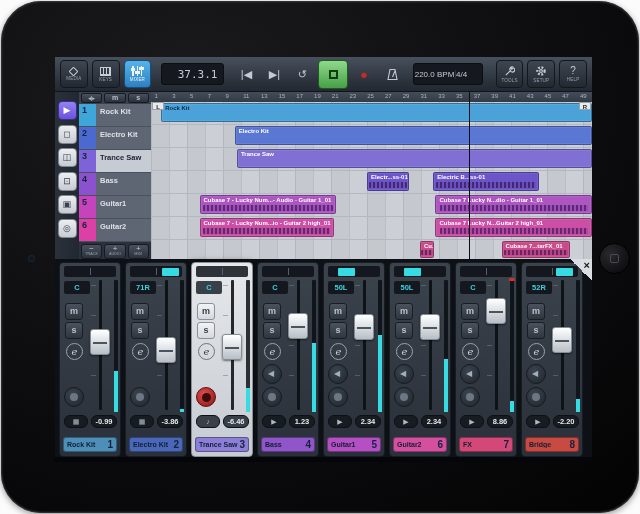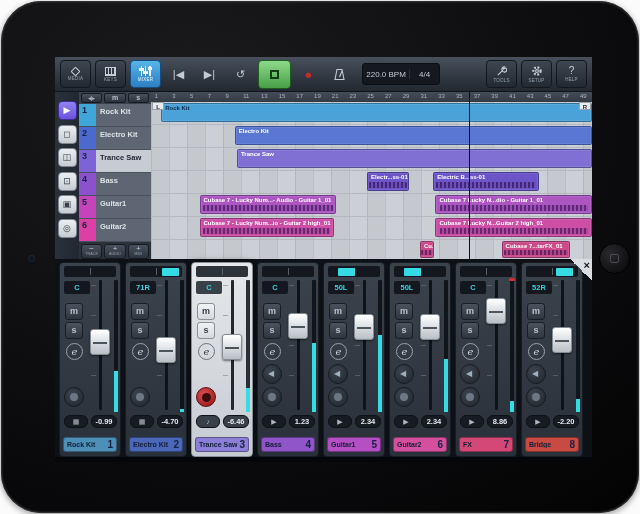--- a/index.html
+++ b/index.html
@@ -31,21 +31,21 @@
     display:flex; align-items:center; }
   .pos-disp { width:70px; justify-content:flex-end; padding-right:6px; font-family:"DejaVu Sans Mono", monospace; font-size:11px; margin:0 6px; }
   .tr-btn { width:27px; height:28px; border:none; background:transparent; color:#c3cad3; font-size:11px;
     display:flex; align-items:center; justify-content:center; }
   .stop-btn { width:33px; height:29px; border-radius:4px; background:linear-gradient(#8fd98b,#47a047);
     border:1px solid #1e5c1e; display:flex; align-items:center; justify-content:center; }
   .stop-sq { width:9px; height:9px; border:2px solid #123d12; }
   .rec-gly { color:#c42a26; font-size:13px; }
   .bpm-disp { width:78px; margin:0 5px; font-size:8px; }
   .bpm-disp .seg1 { flex:1.6; text-align:center; border-right:1px solid #2c333d; }
-  .bpm-disp .seg2 { flex:1; text-align:center; }
+  .bpm-disp .seg2 { flex:1; text-align:left; }
   .keys-ico { width:11px; height:9px; border:1px solid #c6cdd6; border-bottom-width:2px;
     background:repeating-linear-gradient(90deg, transparent 0 2px, #c6cdd6 2px 3px); }
   .mixer-ico { width:12px; height:10px; display:flex; justify-content:space-between; padding:0 1px; }
   .mixer-ico i { width:1.5px; height:100%; background:currentColor; position:relative; }
   .mixer-ico i::after { content:""; position:absolute; left:-1.5px; width:4.5px; height:2.5px; background:currentColor; }
   .mixer-ico i:nth-child(1)::after { top:2px; } .mixer-ico i:nth-child(2)::after { top:5px; } .mixer-ico i:nth-child(3)::after { top:1px; }
   .diamond { width:7px; height:7px; border:1.5px solid #c6cdd6; transform:rotate(45deg); border-radius:1px; }
   .spacer { flex:1; }
 
   
@@ -170,20 +170,21 @@
           <span class="lab">KEYS</span>
         </div>
         <div class="tbtn active">
           <span class="mixer-ico">
               <i></i>
               <i></i>
               <i></i>
             </span>
           <span class="lab">MIXER</span>
         </div>
+        <div class="disp pos-disp">37.3.1</div>
         <div class="tr-btn">|◀</div>
         <div class="tr-btn">▶|</div>
         <div class="tr-btn">↺</div>
         <div class="stop-btn">
             <span class="stop-sq"></span>
           </div>
         <div class="tr-btn rec-gly">●</div>
         <div class="tr-btn">
           <svg width="13" height="13" viewBox="0 0 13 13">
             <path d="M4 1.5 H9 L11 11.5 H2 Z" fill="none" stroke="#c3cad3" stroke-width="1.1"></path>
@@ -398,21 +399,21 @@
             <div class="cbtn" style="top: 124px;">
               <div class="dot"></div>
             </div>
             <div class="fader-ticks"></div>
             <div class="fader-track"></div>
             <div class="fader-handle" style="top: 74.2px;"></div>
             <div class="meter">
               <div class="fill" style="height: 2%;"></div>
             </div>
             <div class="pill icon-pill">▦</div>
-            <div class="pill db-pill">-4.70</div>
+            <div class="pill db-pill">-3.86</div>
             <div class="ch-label" style="background: rgb(74, 103, 184);">
               <span class="n">Electro Kit</span>
               <span class="num">2</span>
             </div>
           </div>
           <div class="strip selected">
             <div class="pan-track">
               <div class="tick"></div>
             </div>
             <div class="pan-lab">C</div>

